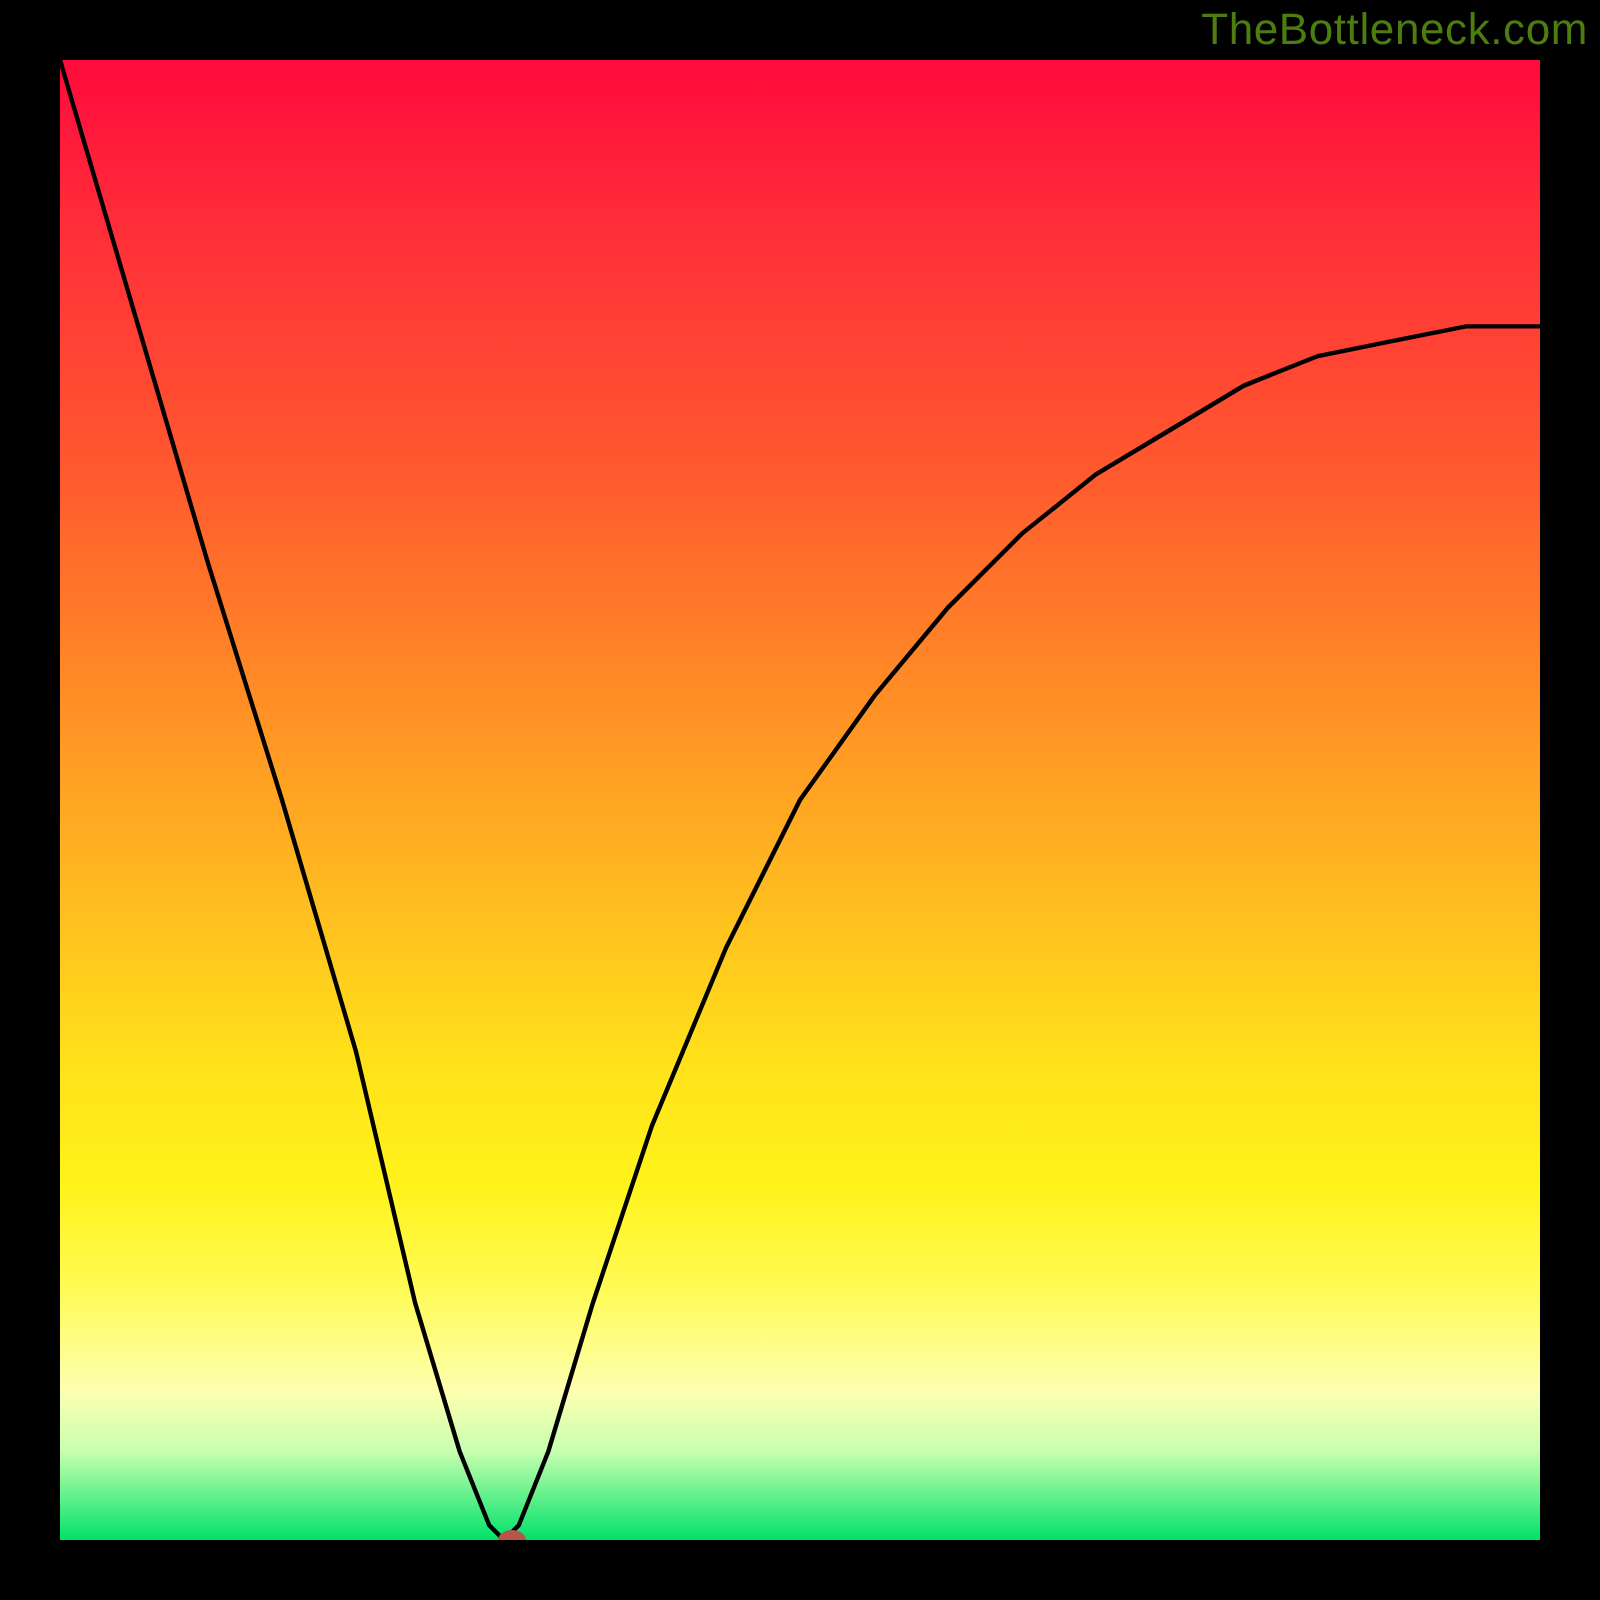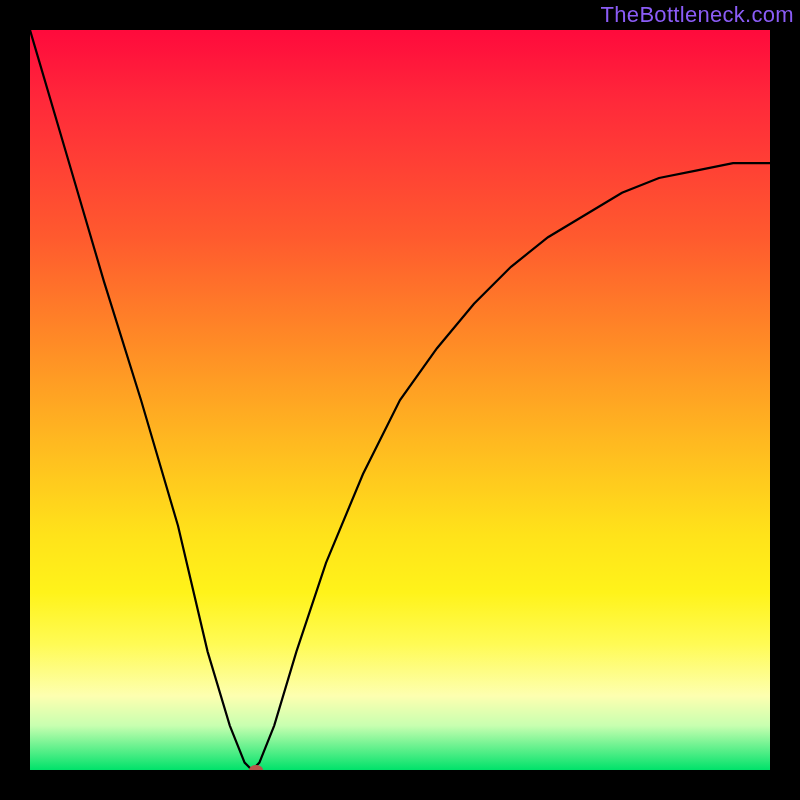--- a/index.html
+++ b/index.html
@@ -14,21 +14,21 @@
   .frame {
     position: relative;
     width: 800px;
     height: 800px;
     background: #000;
   }
   .watermark {
     position: absolute;
     top: 2px;
     right: 6px;
-    color: #8b5cf6;
+    color: #4d7c0f;
     font-size: 22px;
     font-weight: 400;
     letter-spacing: 0.3px;
     z-index: 10;
     user-select: none;
   }
   .plot-area {
     position: absolute;
     left: 30px;
     top: 30px;

